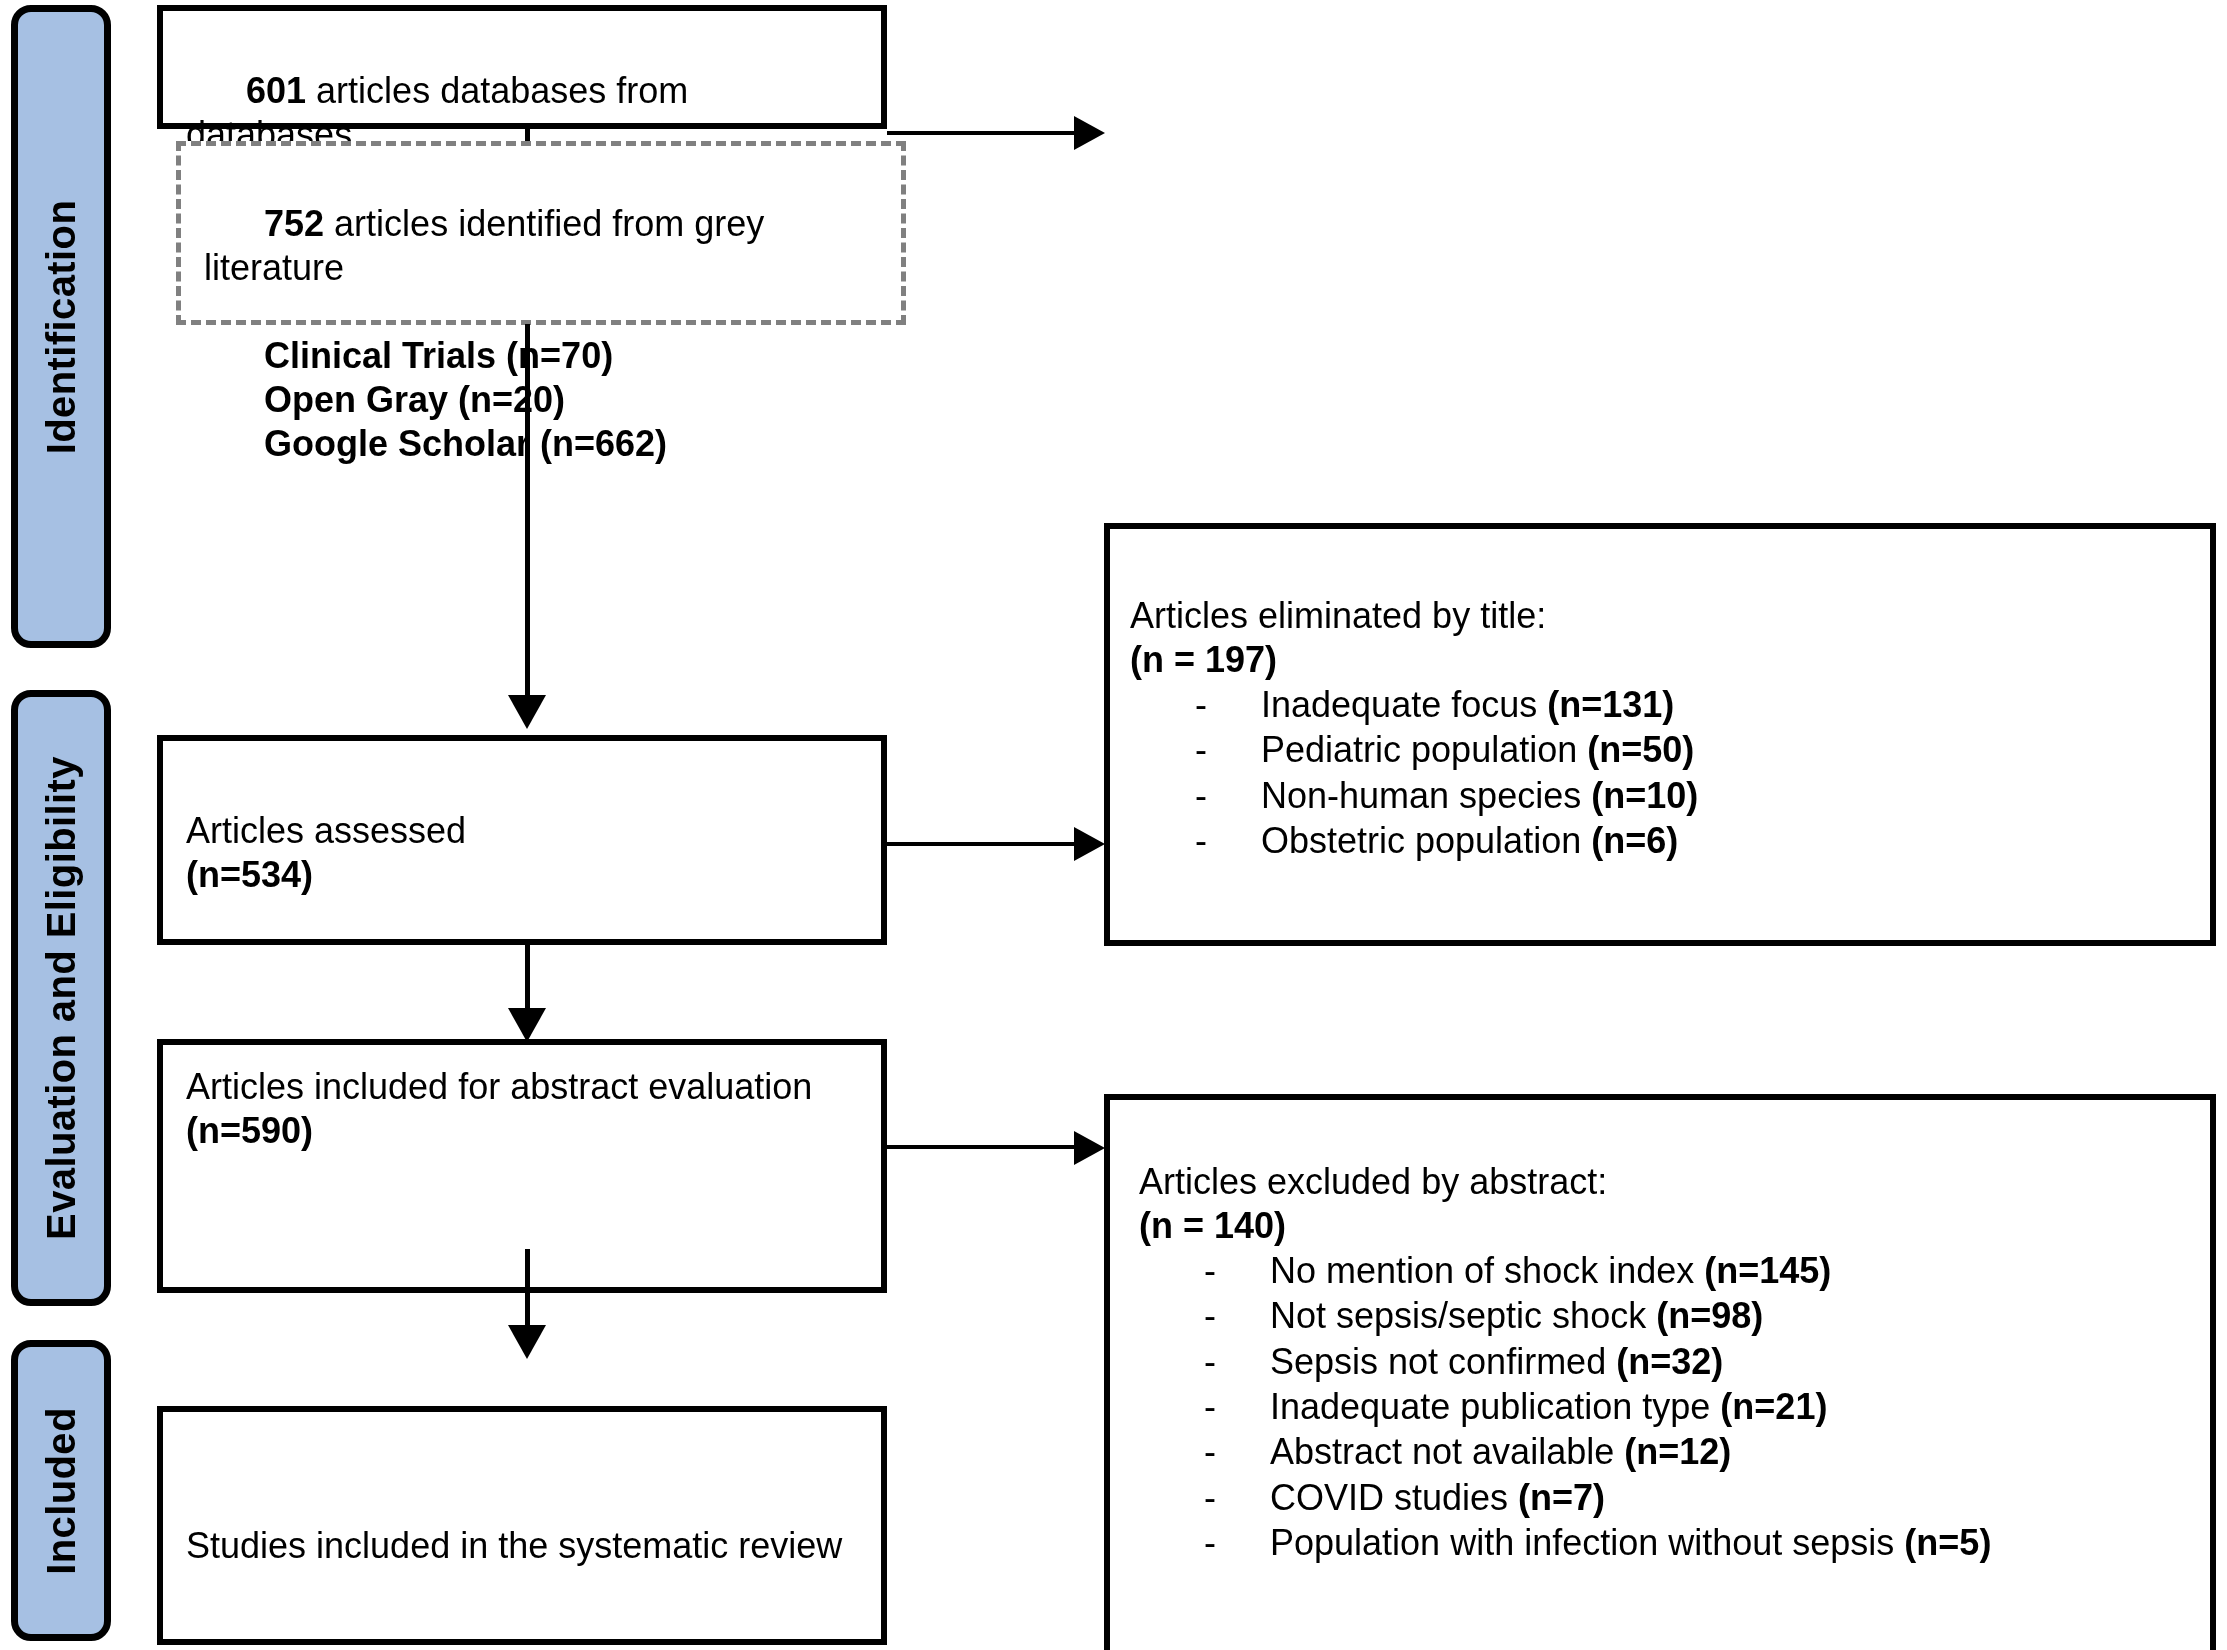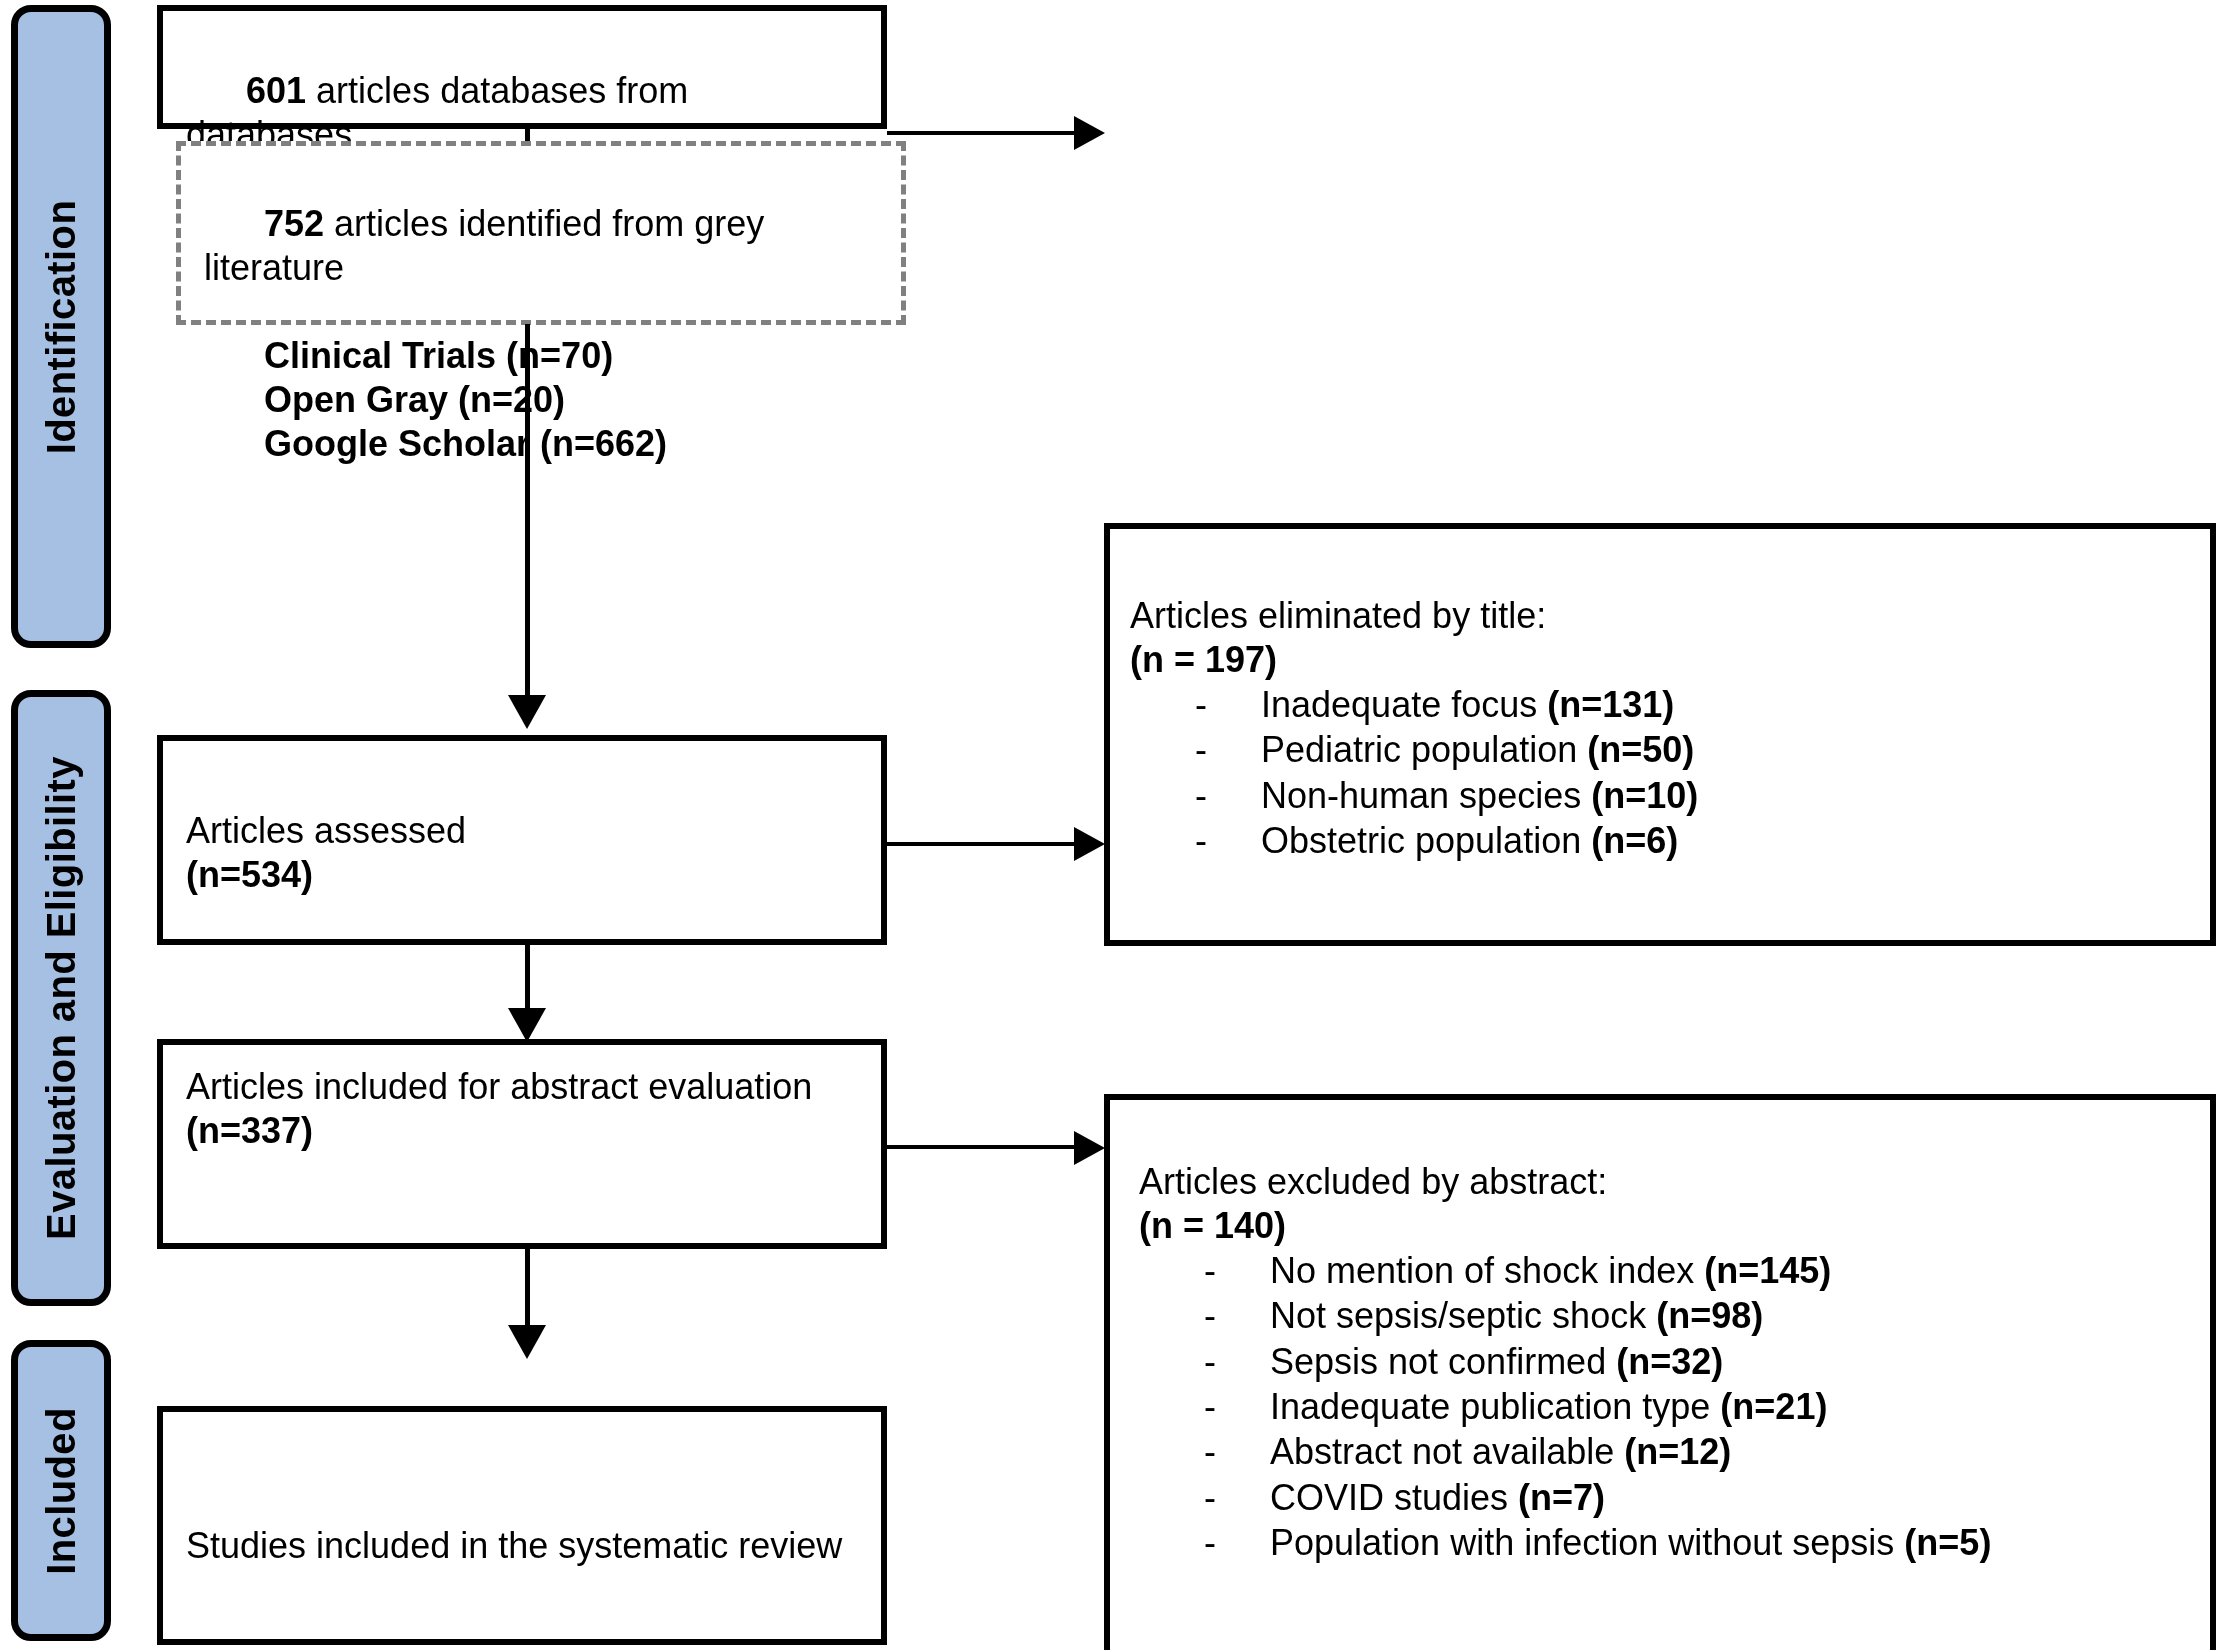--- a/index.html
+++ b/index.html
@@ -161,23 +161,23 @@
       <span><span>Obstetric population </span><span class="strong">(n=6)</span></span>
     </div>
   </div>
 
   <div class="hline" style="left:887px; top:842px; width:189px;"></div>
   <div class="arrow-r" style="left:1074px; top:827px;"></div>
 
   <div class="vline" style="left:525px; top:945px; height:73px;"></div>
   <div class="arrow-d" style="left:508px; top:1008px;"></div>
 
-  <div class="box" style="left:157px; top:1039px; width:730px; height:210px; ">
+  <div class="box" style="left:157px; top:1039px; width:730px; height:254px; ">
     <div class="line">Articles included for abstract evaluation</div>
-    <div class="line b">(n=337)</div>
+    <div class="line b">(n=590)</div>
   </div>
 
   <div class="box" style="left:1104px; top:1049px; width:1112px; height:596px; padding-top:60px; padding-left:29px;margin-top:45px;">
     <div class="line">Articles excluded by abstract:</div>
     <div class="line b">(n = 140)</div>
 
     <div class="bullet-row">
       <span class="dash">-</span>
       <span><span>No mention of shock index </span><span class="strong">(n=145)</span></span>
     </div>

